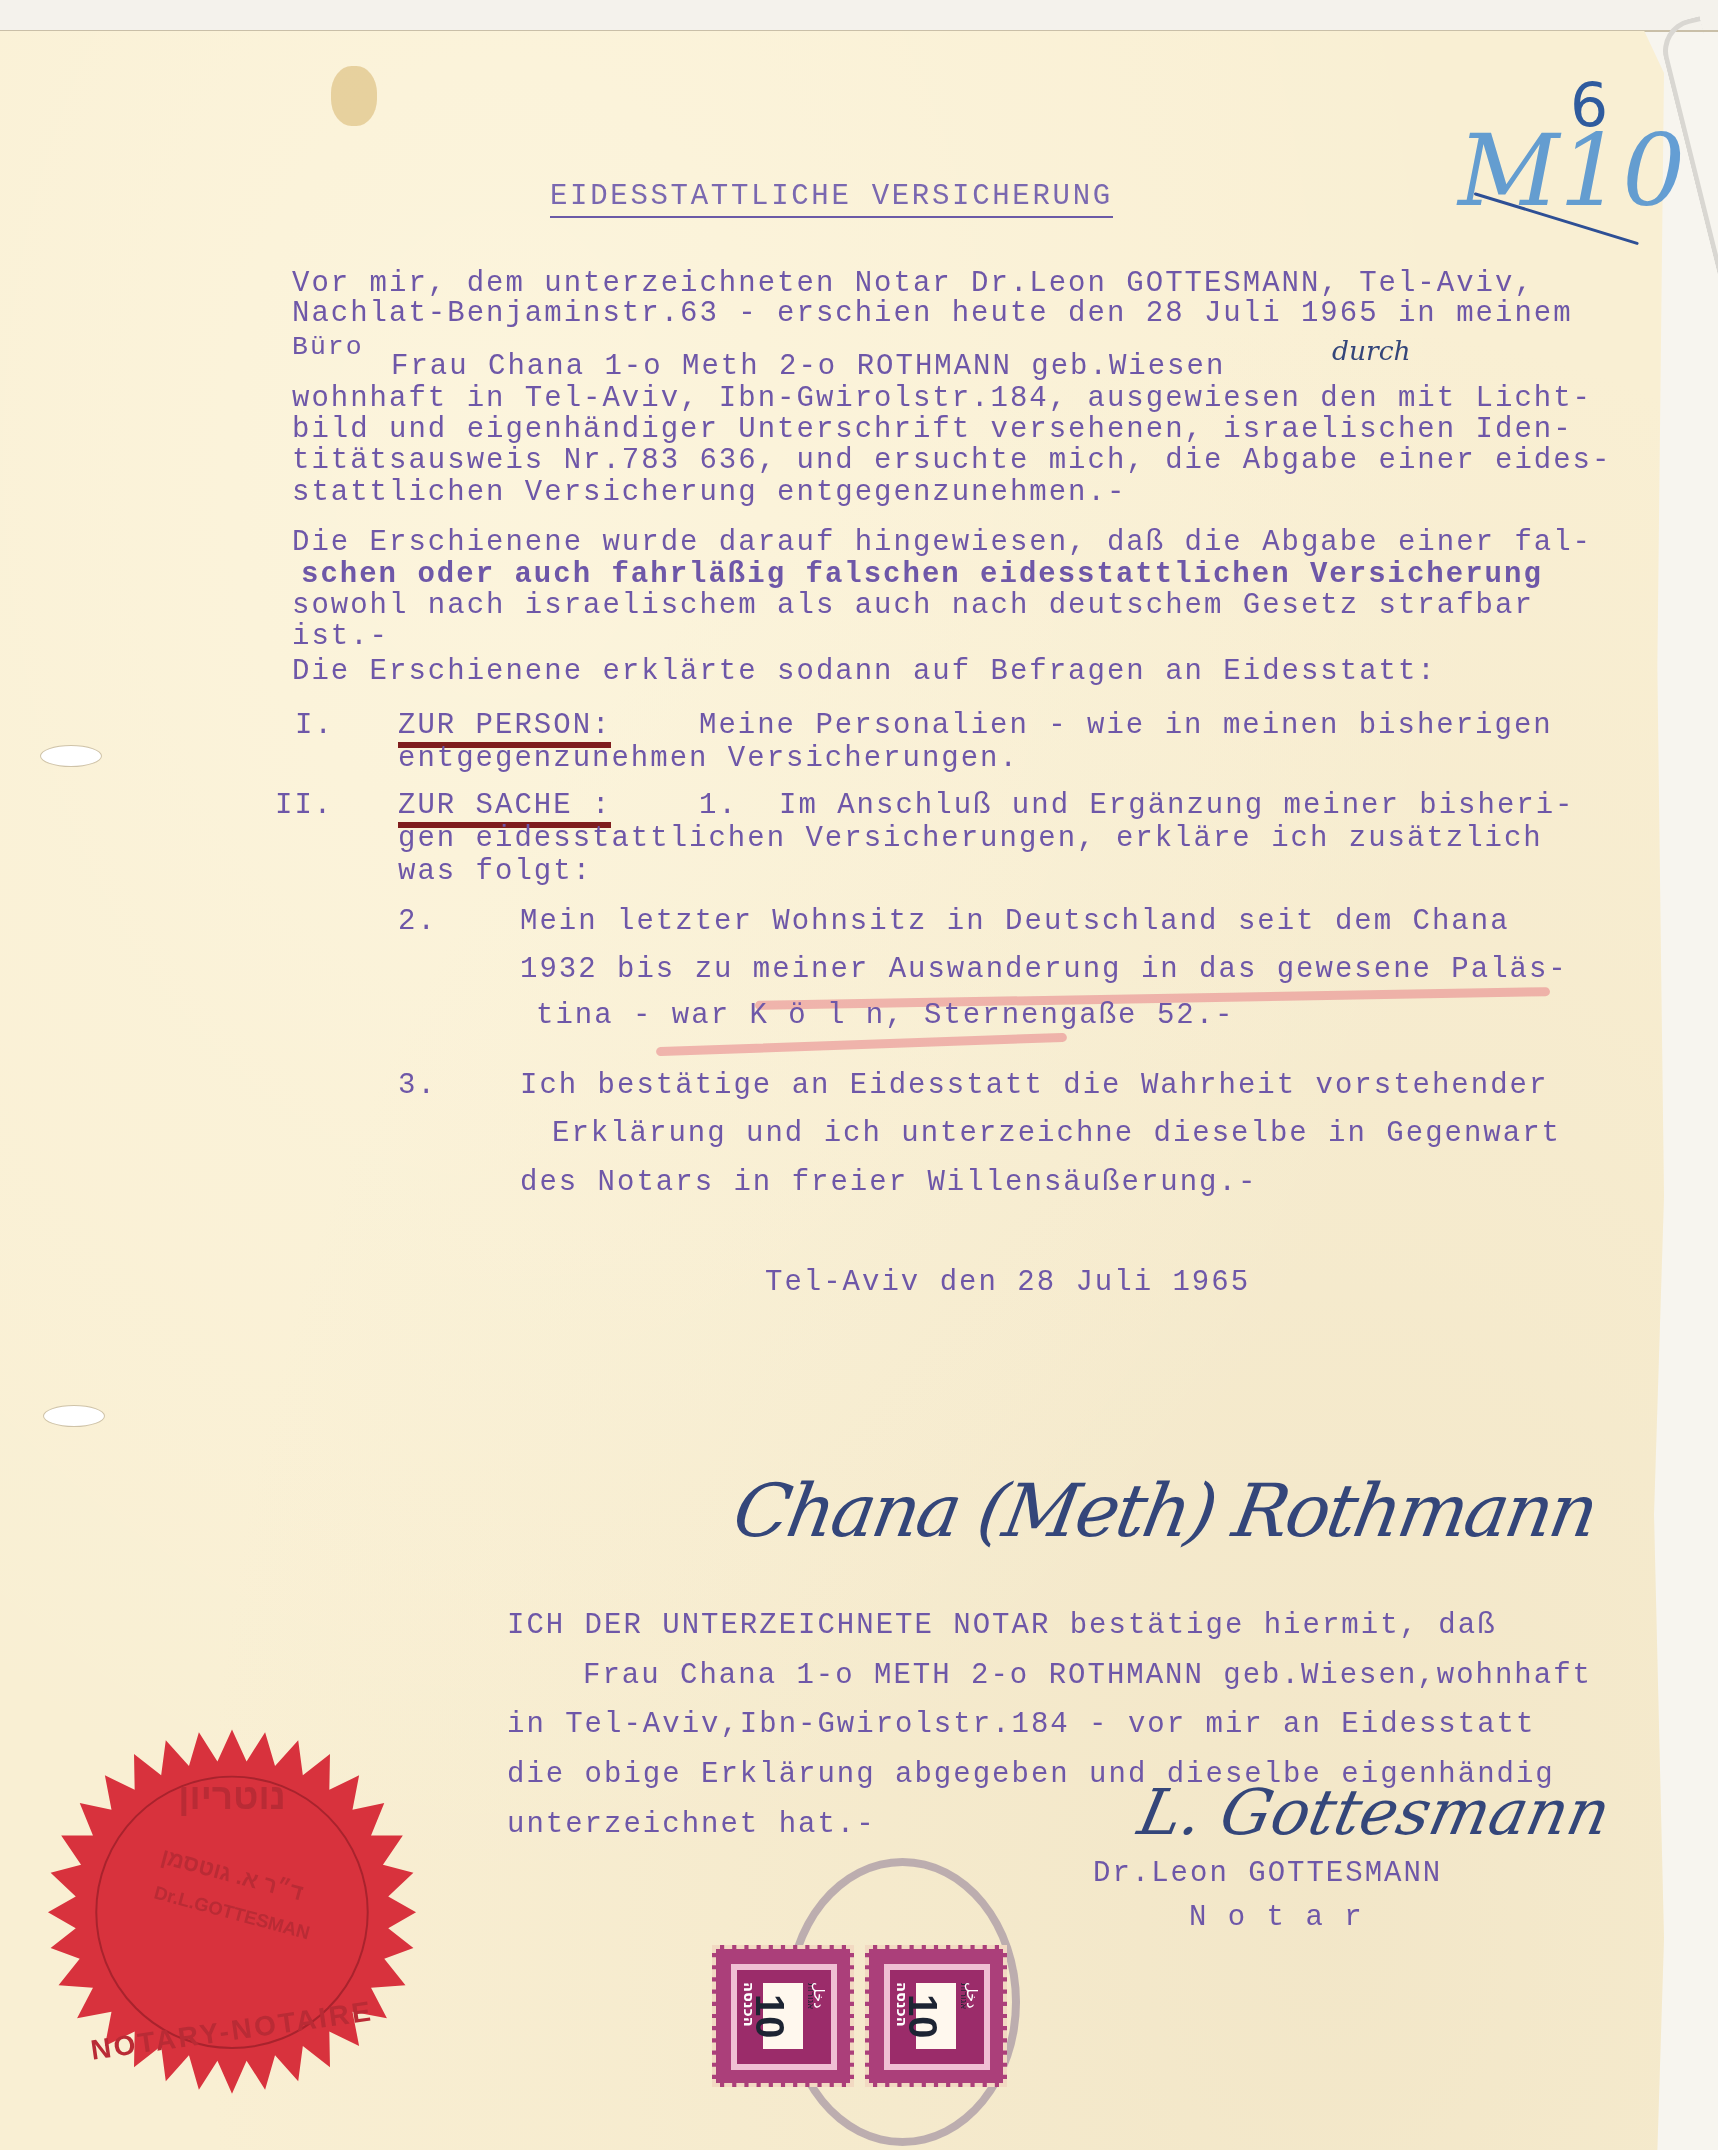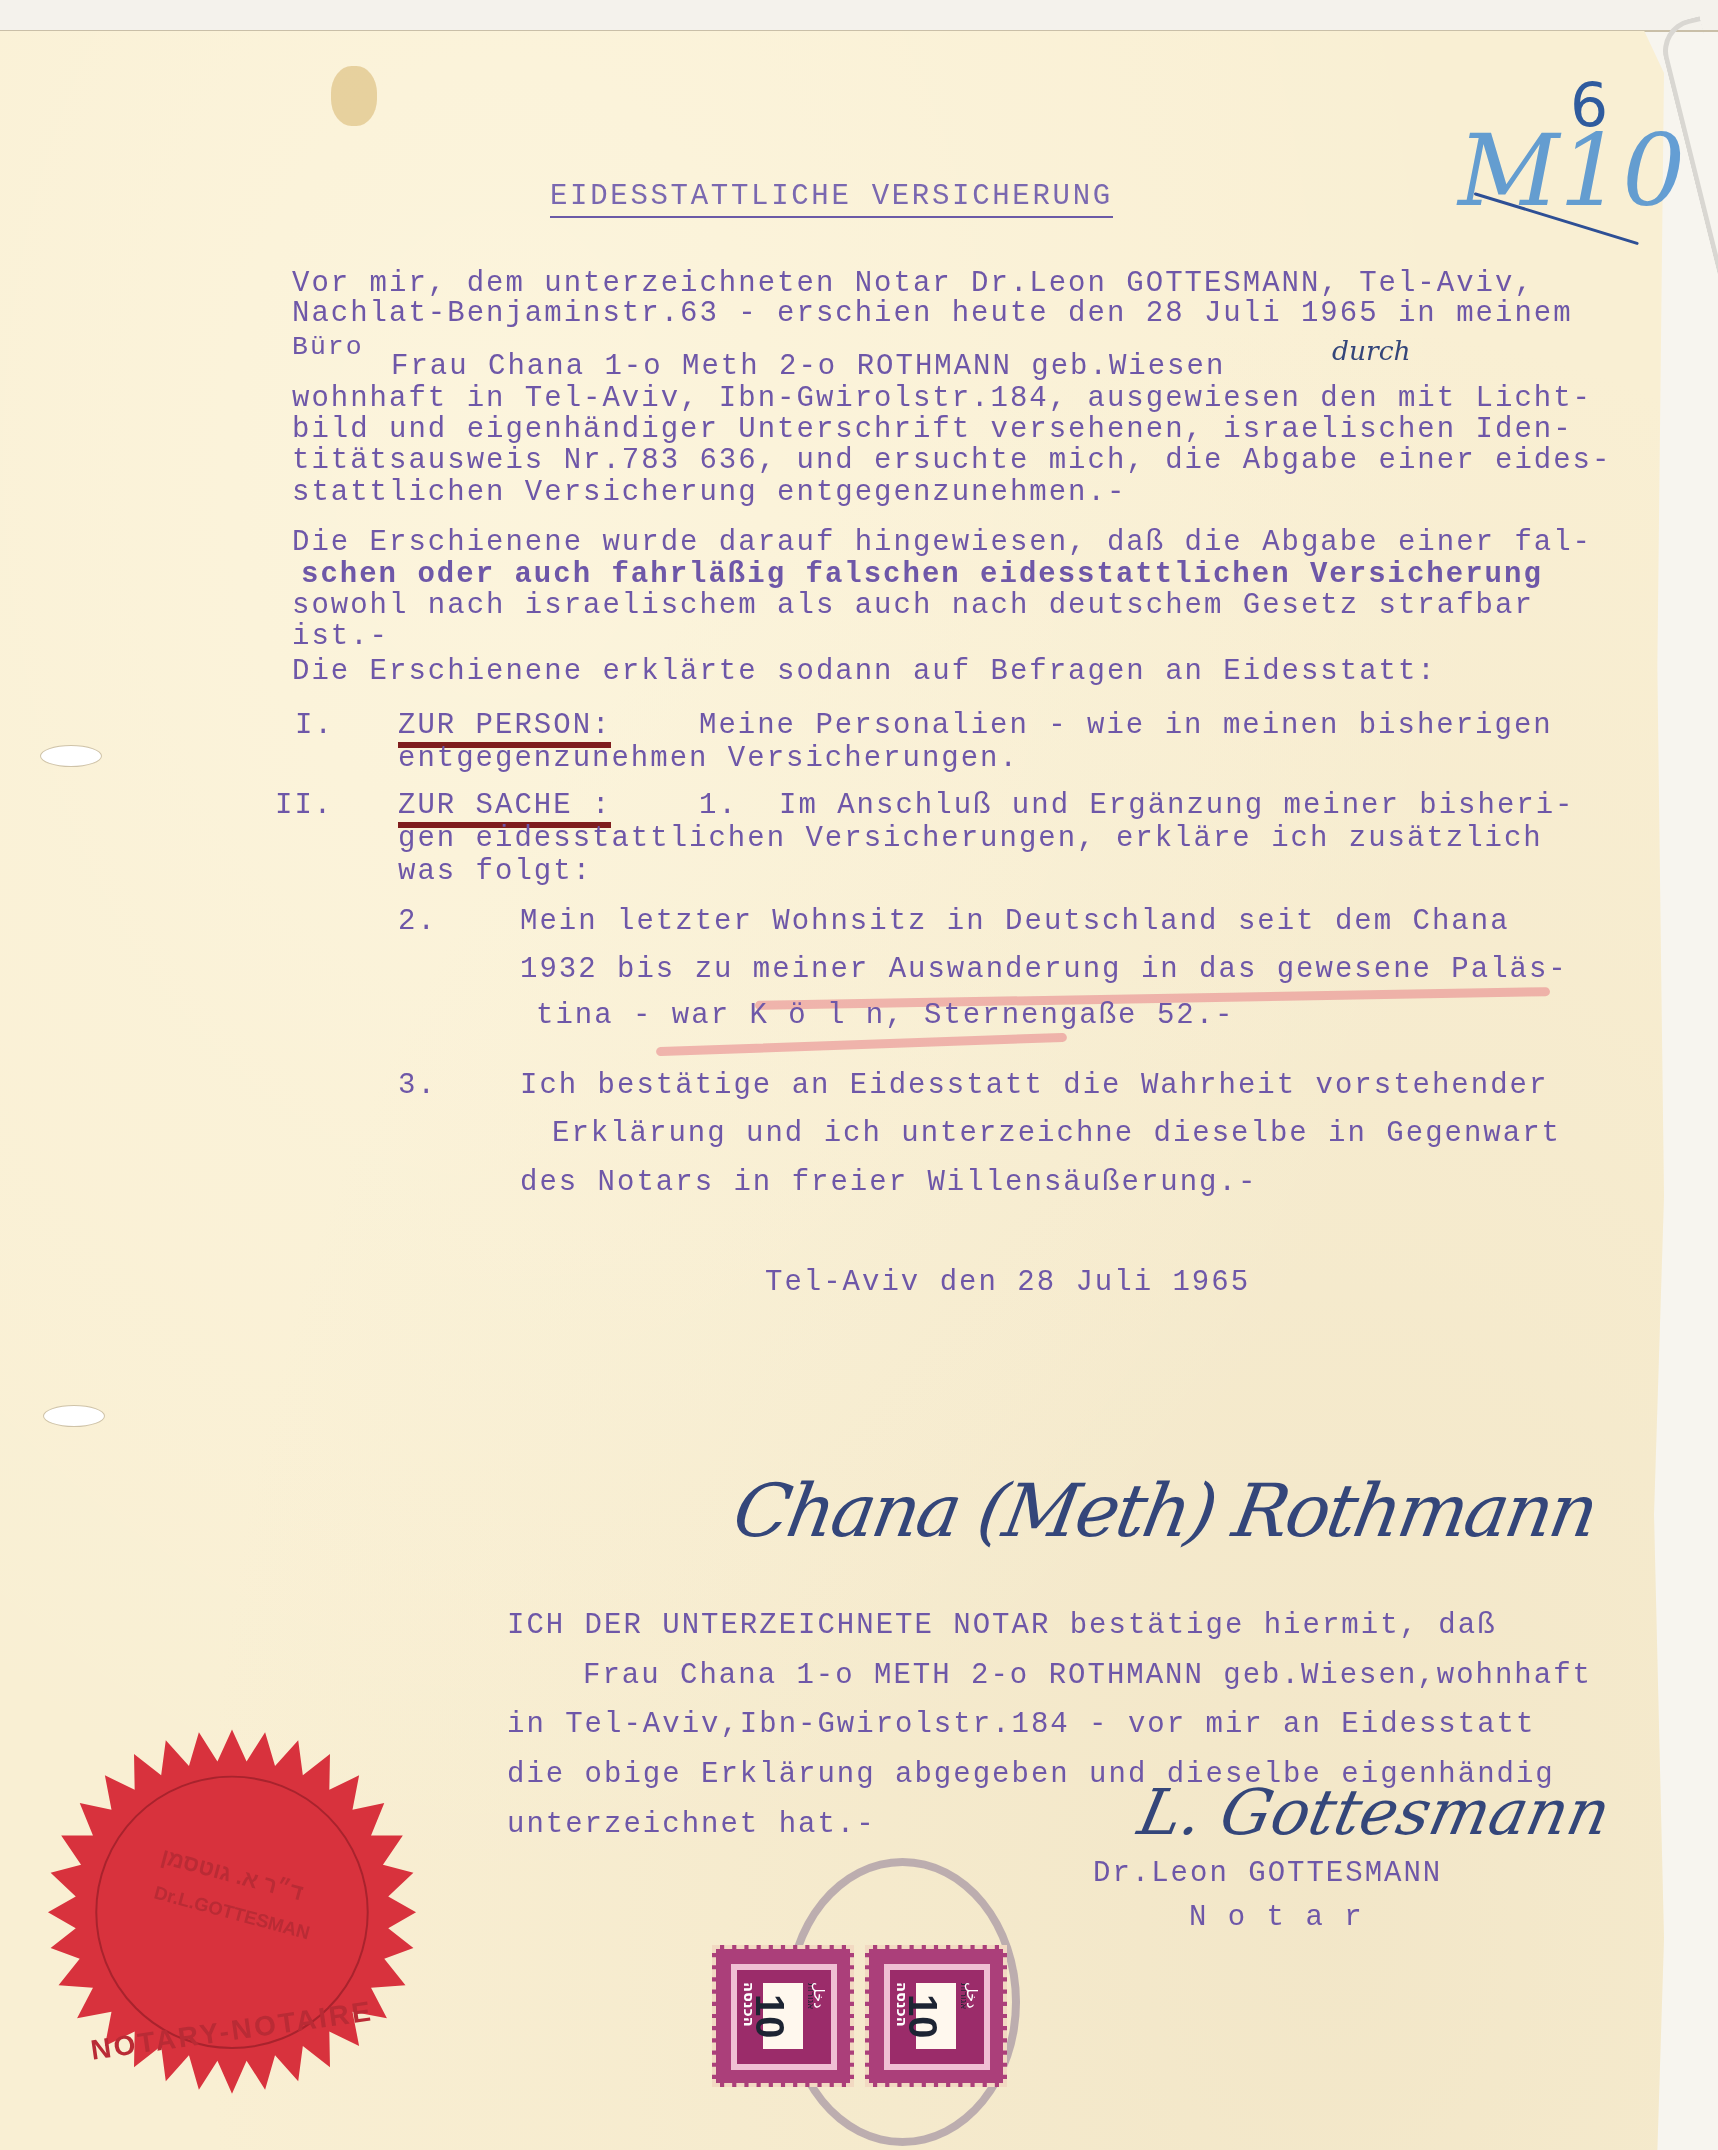--- a/index.html
+++ b/index.html
@@ -167,20 +167,21 @@
 <div class="handwriting" style="left:1140px; top:1776px; font-size:63px; transform:skewX(-12deg);">L. Gottesmann</div>
 <div class="typed" style="left:1093px; top:1858px;">Dr.Leon GOTTESMANN</div>
 <div class="typed" style="left:1189px; top:1902px;">N o t a r</div>
 
 <div class="seal">
   <svg width="384" height="384" viewBox="0 0 580 580">
     <polygon fill="#d8323d" points="
       290,10 312,58 340,14 355,65 390,26 397,79 438,47 437,101 482,79 472,131 520,121 500,170 548,170 518,214 564,226 526,262 568,286 526,310 564,340 520,356 552,396 500,400 524,446 472,436 482,488 437,466 438,520 397,488 390,541 355,502 340,554 312,510 290,560 268,510 240,554 225,502 190,541 183,488 142,520 143,466 98,488 108,436 56,446 80,400 28,396 60,356 16,340 54,310 12,286 54,262 16,226 62,214 32,170 80,170 60,121 108,131 98,79 143,101 142,47 183,79 190,26 225,65 240,14 268,58"></polygon>
     <circle cx="290" cy="286" r="205" fill="none" stroke="#a8232d" stroke-width="3"></circle>
   </svg>
+  <div class="seal-text" style="top:53px; font-size:37px;">נוטריון</div>
   <div class="seal-text" style="top:139px; font-size:22.5px; transform:rotate(15deg);">ד״ר א. גוטסמן</div>
   <div class="seal-text" style="top:179px; font-size:18.6px; transform:rotate(15deg);">Dr.L.GOTTESMAN</div>
   <div class="seal-text" style="top:292px; font-size:28px; letter-spacing:2.7px; transform:rotate(-8deg);">NOTARY-NOTAIRE</div>
 </div>
 
 <div class="oval-stamp"></div>
 
 <div class="revenue-stamp" style="left:712px;">
   <div class="revenue-inner">
     <span class="revenue-label-he">הכנסה</span>

